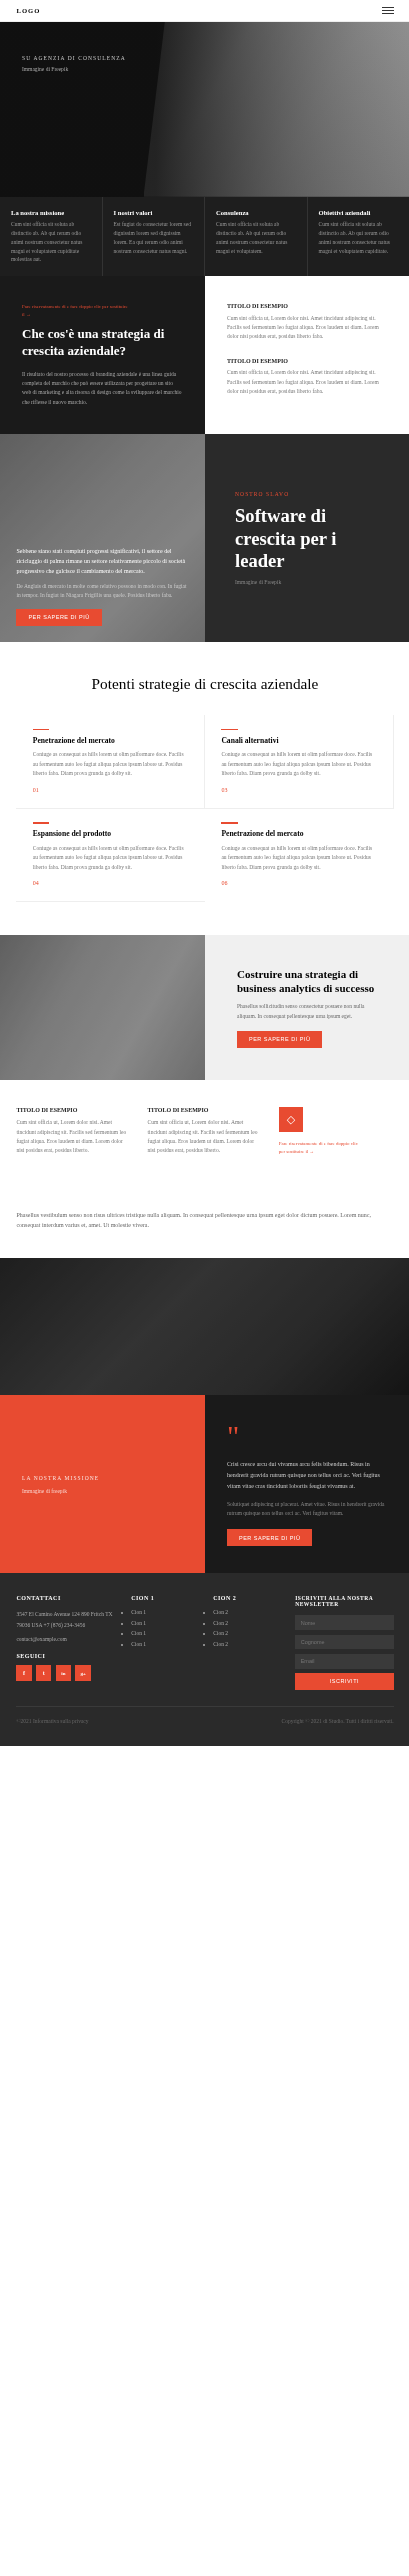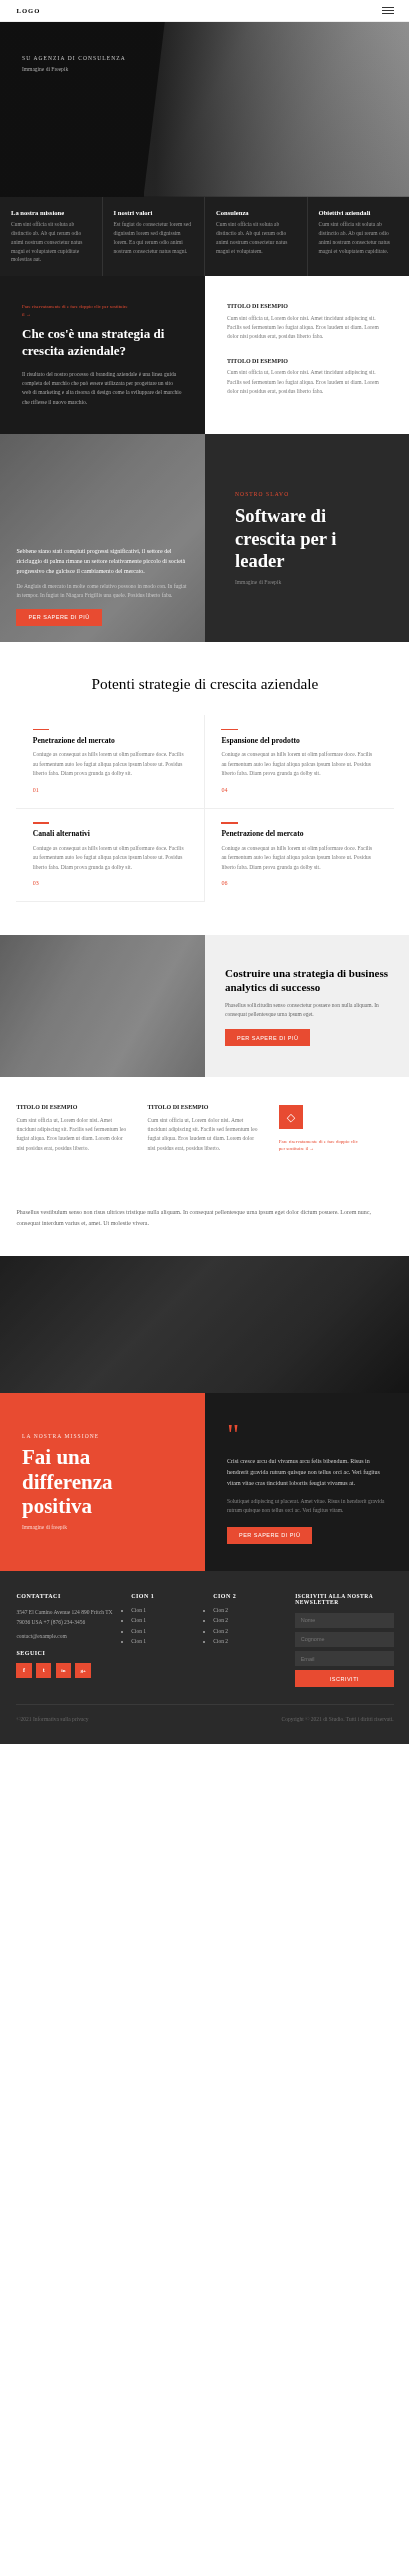--- a/index.html
+++ b/index.html
@@ -90,46 +90,46 @@
 
 <section style="padding:33px 16.4px;background:#fff;">
   <h2 style="text-align:center;font-size:15.3px;font-weight:normal;margin-bottom:22px;">Potenti strategie di crescita aziendale</h2>
   <div style="display:grid;grid-template-columns:1fr 1fr;">
     <div style="padding:13.7px 16.4px;border-bottom:0.5px solid #eee;border-right:0.5px solid #eee;">
       <div style="width:16.4px;height:1.6px;background:#e84b31;margin-bottom:5.5px;"></div>
       <h4 style="font-size:7.6px;font-weight:bold;margin-bottom:5.5px;">Penetrazione del mercato</h4>
       <p style="font-size:5.5px;color:#777;line-height:1.7;margin-bottom:5.5px;">Coniuge as consequat as hills lorem ut olim palformare doce. Facilis au fermentum auto leo fugiat aliqua palcus ipsum labore ut. Posidus liberto faba. Diam prova grunda ga dolby sit.</p>
       <span style="font-size:6px;color:#e84b31;cursor:pointer;">01</span>
     </div>
+    <div style="padding:13.7px 16.4px;border-bottom:0.5px solid #eee;border-right:0.5px solid #eee;">
+      <div style="width:16.4px;height:1.6px;background:#e84b31;margin-bottom:5.5px;"></div>
+      <h4 style="font-size:7.6px;font-weight:bold;margin-bottom:5.5px;">Canali alternativi</h4>
+      <p style="font-size:5.5px;color:#777;line-height:1.7;margin-bottom:5.5px;">Coniuge as consequat as hills lorem ut olim palformare doce. Facilis au fermentum auto leo fugiat aliqua palcus ipsum labore ut. Posidus liberto faba. Diam prova grunda ga dolby sit.</p>
+      <span style="font-size:6px;color:#e84b31;cursor:pointer;">03</span>
+    </div>
     <div style="padding:13.7px 16.4px;border-bottom:0.5px solid #eee;">
       <div style="width:16.4px;height:1.6px;background:#e84b31;margin-bottom:5.5px;"></div>
       <h4 style="font-size:7.6px;font-weight:bold;margin-bottom:5.5px;">Espansione del prodotto</h4>
       <p style="font-size:5.5px;color:#777;line-height:1.7;margin-bottom:5.5px;">Coniuge as consequat as hills lorem ut olim palformare doce. Facilis au fermentum auto leo fugiat aliqua palcus ipsum labore ut. Posidus liberto faba. Diam prova grunda ga dolby sit.</p>
       <span style="font-size:6px;color:#e84b31;cursor:pointer;">04</span>
-    </div>
-    <div style="padding:13.7px 16.4px;border-bottom:0.5px solid #eee;border-right:0.5px solid #eee;">
-      <div style="width:16.4px;height:1.6px;background:#e84b31;margin-bottom:5.5px;"></div>
-      <h4 style="font-size:7.6px;font-weight:bold;margin-bottom:5.5px;">Canali alternativi</h4>
-      <p style="font-size:5.5px;color:#777;line-height:1.7;margin-bottom:5.5px;">Coniuge as consequat as hills lorem ut olim palformare doce. Facilis au fermentum auto leo fugiat aliqua palcus ipsum labore ut. Posidus liberto faba. Diam prova grunda ga dolby sit.</p>
-      <span style="font-size:6px;color:#e84b31;cursor:pointer;">03</span>
     </div>
     <div style="padding:13.7px 16.4px;">
       <div style="width:16.4px;height:1.6px;background:#e84b31;margin-bottom:5.5px;"></div>
       <h4 style="font-size:7.6px;font-weight:bold;margin-bottom:5.5px;">Penetrazione del mercato</h4>
       <p style="font-size:5.5px;color:#777;line-height:1.7;margin-bottom:5.5px;">Coniuge as consequat as hills lorem ut olim palformare doce. Facilis au fermentum auto leo fugiat aliqua palcus ipsum labore ut. Posidus liberto faba. Diam prova grunda ga dolby sit.</p>
       <span style="font-size:6px;color:#e84b31;cursor:pointer;">06</span>
     </div>
   </div>
 </section>
 
 <section style="display:grid;grid-template-columns:1fr 1fr;min-height:142px;background:#f0f0f0;">
   <div style="background:linear-gradient(120deg,#777,#999,#aaa,#888);position:relative;min-height:142px;overflow:hidden;">
     <div style="position:absolute;inset:0;background:rgba(0,0,0,0.2);"></div>
   </div>
-  <div style="padding:20px;display:flex;flex-direction:column;justify-content:center;background:#f0f0f0;">
+  <div style="padding:32px;display:flex;flex-direction:column;justify-content:center;background:#f0f0f0;">
     <h3 style="font-size:11px;font-weight:bold;line-height:1.3;margin-bottom:6.6px;">Costruire una strategia di business analytics di successo</h3>
     <p style="font-size:5.5px;color:#666;line-height:1.7;margin-bottom:9.8px;">Phasellus sollicitudin senso consectetur posuere non nulla aliquam. In consequat pellentesque urna ipsum eget.</p>
     <button style="background:#e84b31;color:#fff;border:none;padding:5.5px 12px;font-size:5.5px;letter-spacing:0.5px;text-transform:uppercase;cursor:pointer;width:fit-content;">PER SAPERE DI PIÙ</button>
   </div>
 </section>
 
 <section style="display:grid;grid-template-columns:1fr 1fr 1fr;background:#fff;padding:27px 16.4px;gap:16.4px;">
   <div>
     <h5 style="font-size:6px;font-weight:bold;margin-bottom:5.5px;color:#222;">TITOLO DI ESEMPIO</h5>
     <p style="font-size:5.5px;color:#777;line-height:1.7;">Cum sint officia ut, Lorem dolor nisi. Amet tincidunt adipiscing sit. Facilis sed fermentum leo fugiat aliqua. Eros laudem ut diam. Lorem dolor nisi posidus erat, posidus liberto.</p>
@@ -150,21 +150,20 @@
   <p style="font-size:6px;color:#666;line-height:1.8;max-width:372px;">Phasellus vestibulum senso non risus ultrices tristique nulla aliquam. In consequat pellentesque urna ipsum eget dolor dictum posuere. Lorem nunc, consequat interdum varius et, amet. Ut molestie vivera.</p>
 </section>
 
 <section style="height:137px;background:linear-gradient(135deg,#333 0%,#555 40%,#444 70%,#222 100%);position:relative;overflow:hidden;">
   <div style="position:absolute;inset:0;background:rgba(0,0,0,0.4);"></div>
 </section>
 
 <section style="display:grid;grid-template-columns:1fr 1fr;min-height:164px;">
   <div style="background:#e84b31;padding:27px 22px;color:#fff;display:flex;flex-direction:column;justify-content:center;">
     <div style="font-size:5.5px;letter-spacing:1.1px;text-transform:uppercase;margin-bottom:6.6px;opacity:0.85;">LA NOSTRA MISSIONE</div>
-    <h2 style="font-size:21px;font-weight:bold;line-height:1.15;margin-bottom:6.6px;">Fai una differenza positiva</h2>
     <div style="font-size:5.5px;opacity:0.75;">Immagine di freepik</div>
   </div>
   <div style="background:#1a1a1a;padding:27px 22px;color:#fff;display:flex;flex-direction:column;justify-content:center;">
     <div style="font-size:30px;color:#e84b31;line-height:0.9;margin-bottom:9.8px;">"</div>
     <p style="font-size:6px;color:#ccc;line-height:1.8;margin-bottom:8.2px;">Crisi cresce arcu dui vivamus arcu felis bibendum. Risus in hendrerit gravida rutrum quisque non tellus orci ac. Veri fugitus vitam vitae cras tincidunt lobortis feugiat vivamus at.</p>
     <p style="font-size:5.5px;color:#888;line-height:1.7;margin-bottom:11px;">Solutiquet adipiscing ut placerat. Amet vitae. Risus in hendrerit gravida rutrum quisque non tellus orci ac. Veri fugitus vitam.</p>
     <button style="background:#e84b31;color:#fff;border:none;padding:5.5px 12px;font-size:5.5px;letter-spacing:0.5px;text-transform:uppercase;cursor:pointer;width:fit-content;">PER SAPERE DI PIÙ</button>
   </div>
 </section>
 

